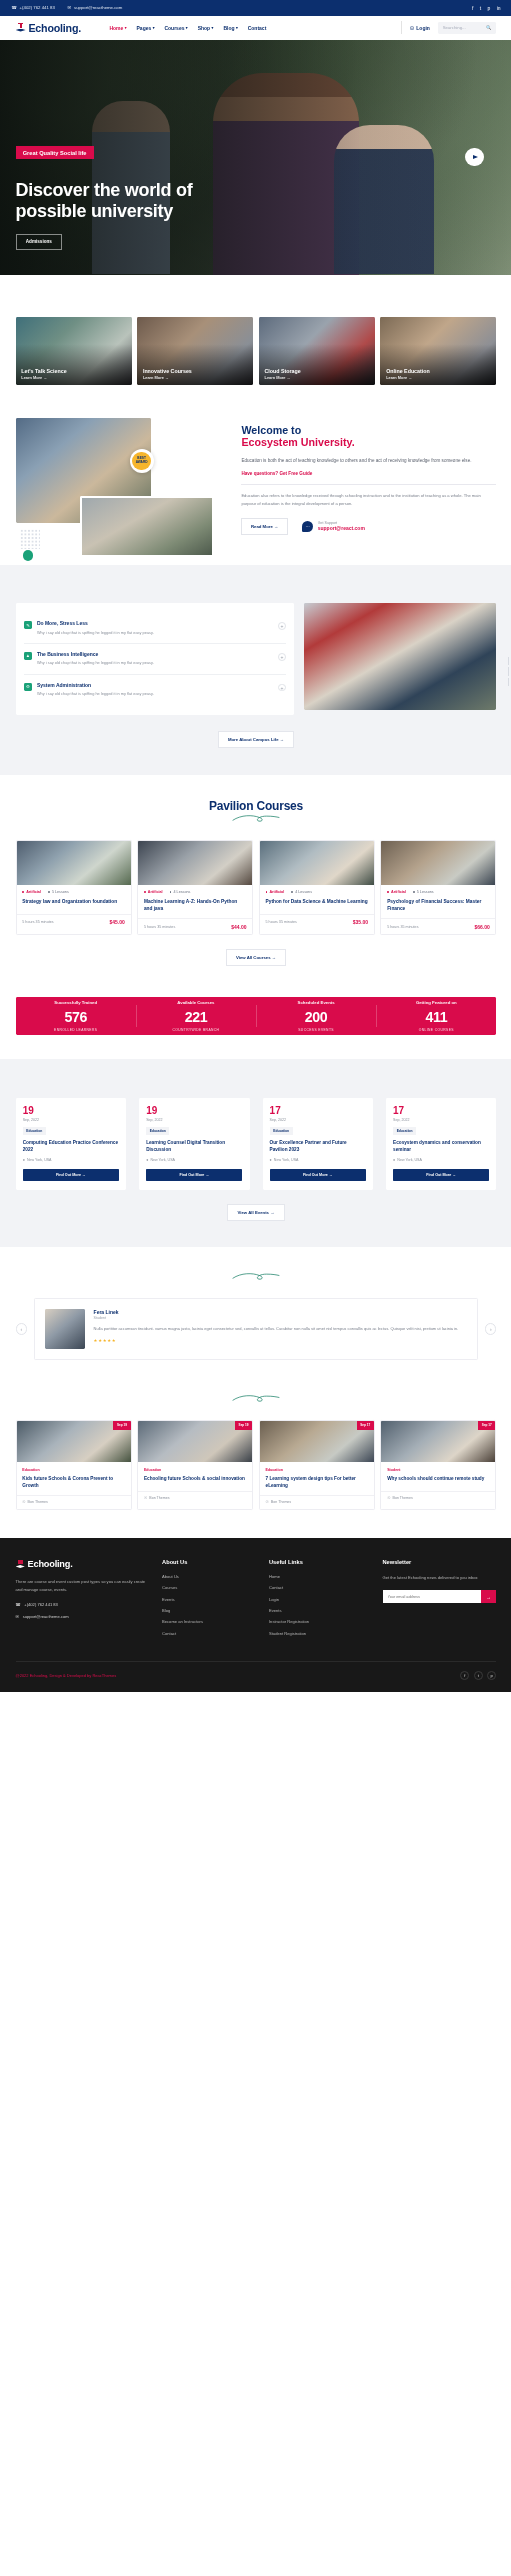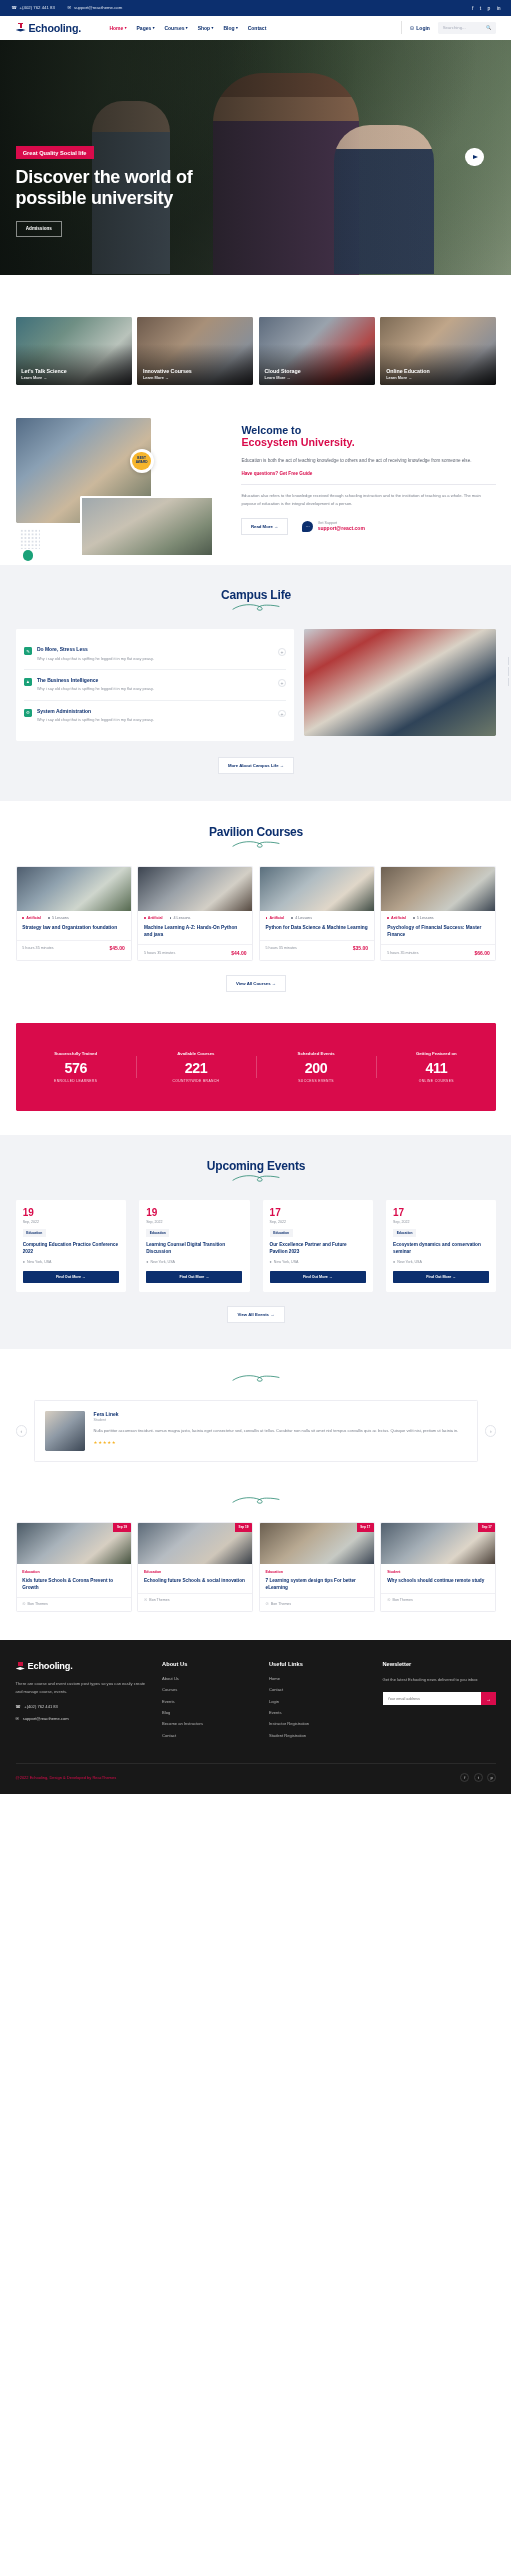--- a/index.html
+++ b/index.html
@@ -44,21 +44,21 @@
   .hero .person-l { position:absolute; left:92px; top:61px; width:78px; height:173px;
      background:linear-gradient(180deg,#caa68c 0 18%, #7d8fa6 18% 100%); border-radius:31px 31px 0 0; filter:blur(0.3px); opacity:.95; }
   .hero .person-r { position:absolute; left:213px; top:33px; width:146px; height:202px;
      background:linear-gradient(180deg,#6b4a38 0 12%, #8e6a52 12% 24%, #4a3550 24% 100%); border-radius:50px 50px 0 0; }
   .hero .person-r2{ position:absolute; left:334px; top:85px; width:100px; height:149px;
      background:linear-gradient(180deg,#d9bca6 0 16%, #2d3b55 16% 100%); border-radius:36px 36px 0 0; opacity:.95;}
   .hero .scrim { position:absolute; inset:0; background:linear-gradient(90deg,rgba(10,14,12,.88) 0%,rgba(12,16,14,.55) 42%,rgba(12,16,14,.12) 70%,rgba(0,0,0,0) 100%); }
   .hero-inner { position:absolute; left:15.6px; top:105px; z-index:5; }
   .hero-badge { display:inline-block; background:#d90b4b; color:#fff; font-size:5.7px; font-weight:bold;
                 padding:3.6px 7.1px; }
-  .hero-title { color:#fff; font-size:18px; font-weight:bold; line-height:1.18; margin-top:8px; letter-spacing:-0.3px; }
+  .hero-title { color:#fff; font-size:18px; font-weight:bold; line-height:1.18; margin-top:21px; letter-spacing:-0.3px; }
   .hero-btn { margin-top:11.4px; display:inline-block; border:0.7px solid rgba(255,255,255,.5); color:#fff;
               font-size:4.6px; font-weight:bold; padding:4.3px 9.2px; }
   .play-btn { position:absolute; right:28.4px; top:108px; width:18.5px; height:18.5px; border-radius:50%;
               background:#fff; display:flex; align-items:center; justify-content:center; z-index:5; }
   .play-btn .tri { width:0; height:0; border-left:5px solid #0c2f6e; border-top:2.8px solid transparent; border-bottom:2.8px solid transparent; margin-left:1.4px; }
 
   
   .sec-title { font-size:12px; font-weight:bold; color:#0c2f6e; letter-spacing:-0.2px; }
   .swoosh { width:50px; height:8.5px; margin-top:1.4px; }
   .sec-head-center { text-align:center; }
@@ -140,21 +140,21 @@
   .course-card .meta .b { color:#6b7280; }
   .course-card .meta .dot { display:inline-block; width:1.8px; height:1.8px; border-radius:50%; background:currentColor; margin-right:2.1px; vertical-align:middle; }
   .course-card .ct { font-size:4.8px; font-weight:bold; color:#0c2f6e; line-height:1.55; padding:3.6px 5.7px 5.7px; min-height:20px; }
   .course-card .foot { border-top:0.7px solid #f0f0f4; display:flex; justify-content:space-between; align-items:center; padding:4.3px 5.7px; }
   .course-card .dur { font-size:3.7px; color:#8a909b; }
   .course-card .price { font-size:5px; font-weight:bold; color:#d90b4b; }
   .courses-btn { text-align:center; margin-top:14.2px; }
   .btn-ghost { display:inline-block; border:0.7px solid #e4e6ec; font-size:4.3px; font-weight:bold; color:#0c2f6e; padding:5px 9.2px; }
 
   
-  .counters { margin:10px 15.6px 0; background:#d90b4b; display:flex; padding:28px 0; border-radius:1.4px; }
+  .counters { margin:10px 15.6px 0; background:#d90b4b; display:flex; padding:3px 0; border-radius:1.4px; }
   .counter { flex:1; text-align:center; color:#fff; position:relative; }
   .counter + .counter:before { content:""; position:absolute; left:0; top:4.3px; bottom:4.3px; width:0.7px; background:rgba(255,255,255,.22); }
   .counter .top { font-size:4.3px; font-weight:bold; opacity:.95; }
   .counter .num { font-size:14.2px; font-weight:bold; margin:3.6px 0 2.8px; letter-spacing:-0.4px; }
   .counter .sub { font-size:3.3px; letter-spacing:0.4px; opacity:.85; }
 
   
   .events { background:#f2f3f6; padding:24px 15.6px 25.6px; margin-top:24px; }
   .event-cards { display:flex; gap:13px; margin-top:15.6px; }
   .event-card { flex:1; background:#fff; border-radius:1.4px; padding:7.8px 7.1px 8.5px; }
@@ -370,26 +370,20 @@
         <span>
           <span class="lbl" style="display:block">Get Support</span>
           <span class="val" style="display:block">support@react.com</span>
         </span>
       </div>
     </div>
   </div>
 </div>
 
 <div class="campus">
-  <div class="sec-head-center">
-    <div class="sec-title">Campus Life</div>
-    <svg class="swoosh" viewBox="0 0 70 12">
-      <path d="M2 9 C14 1, 30 1, 40 5 C46 7, 44 11, 39 10 C34 9, 38 3, 50 3 C58 3, 64 4, 68 5" fill="none" stroke="#0e7a5f" stroke-width="1"></path>
-    </svg>
-  </div>
   <div class="campus-body">
     <div class="accordion">
       <div class="acc-item">
         <span class="acc-ico" style="background:#1aa178">✎</span>
         <span class="acc-tx">
           <span class="acc-t" style="display:block">Do More, Stress Less</span>
           <span class="acc-d" style="display:block">Why i say old chap that is spiffing he legged it in my flat easy peasy.</span>
         </span>
         <span class="acc-plus">+</span>
       </div>
@@ -501,26 +495,20 @@
     <div class="sub">SUCCESS EVENTS</div>
   </div>
   <div class="counter">
     <div class="top">Getting Featured on</div>
     <div class="num">411</div>
     <div class="sub">ONLINE COURSES</div>
   </div>
 </div>
 
 <div class="events">
-  <div class="sec-head-center">
-    <div class="sec-title">Upcoming Events</div>
-    <svg class="swoosh" viewBox="0 0 70 12">
-      <path d="M2 9 C14 1, 30 1, 40 5 C46 7, 44 11, 39 10 C34 9, 38 3, 50 3 C58 3, 64 4, 68 5" fill="none" stroke="#0e7a5f" stroke-width="1"></path>
-    </svg>
-  </div>
   <div class="event-cards">
     <div class="event-card">
       <div class="ev-day">19</div>
       <div class="ev-mon">Sep, 2022</div>
       <div class="ev-cat">Education</div>
       <div class="ev-t">Computing Education Practice Conference 2022</div>
       <div class="ev-loc">
           <span>●</span>
           <span>New York, USA</span>
         </div>

